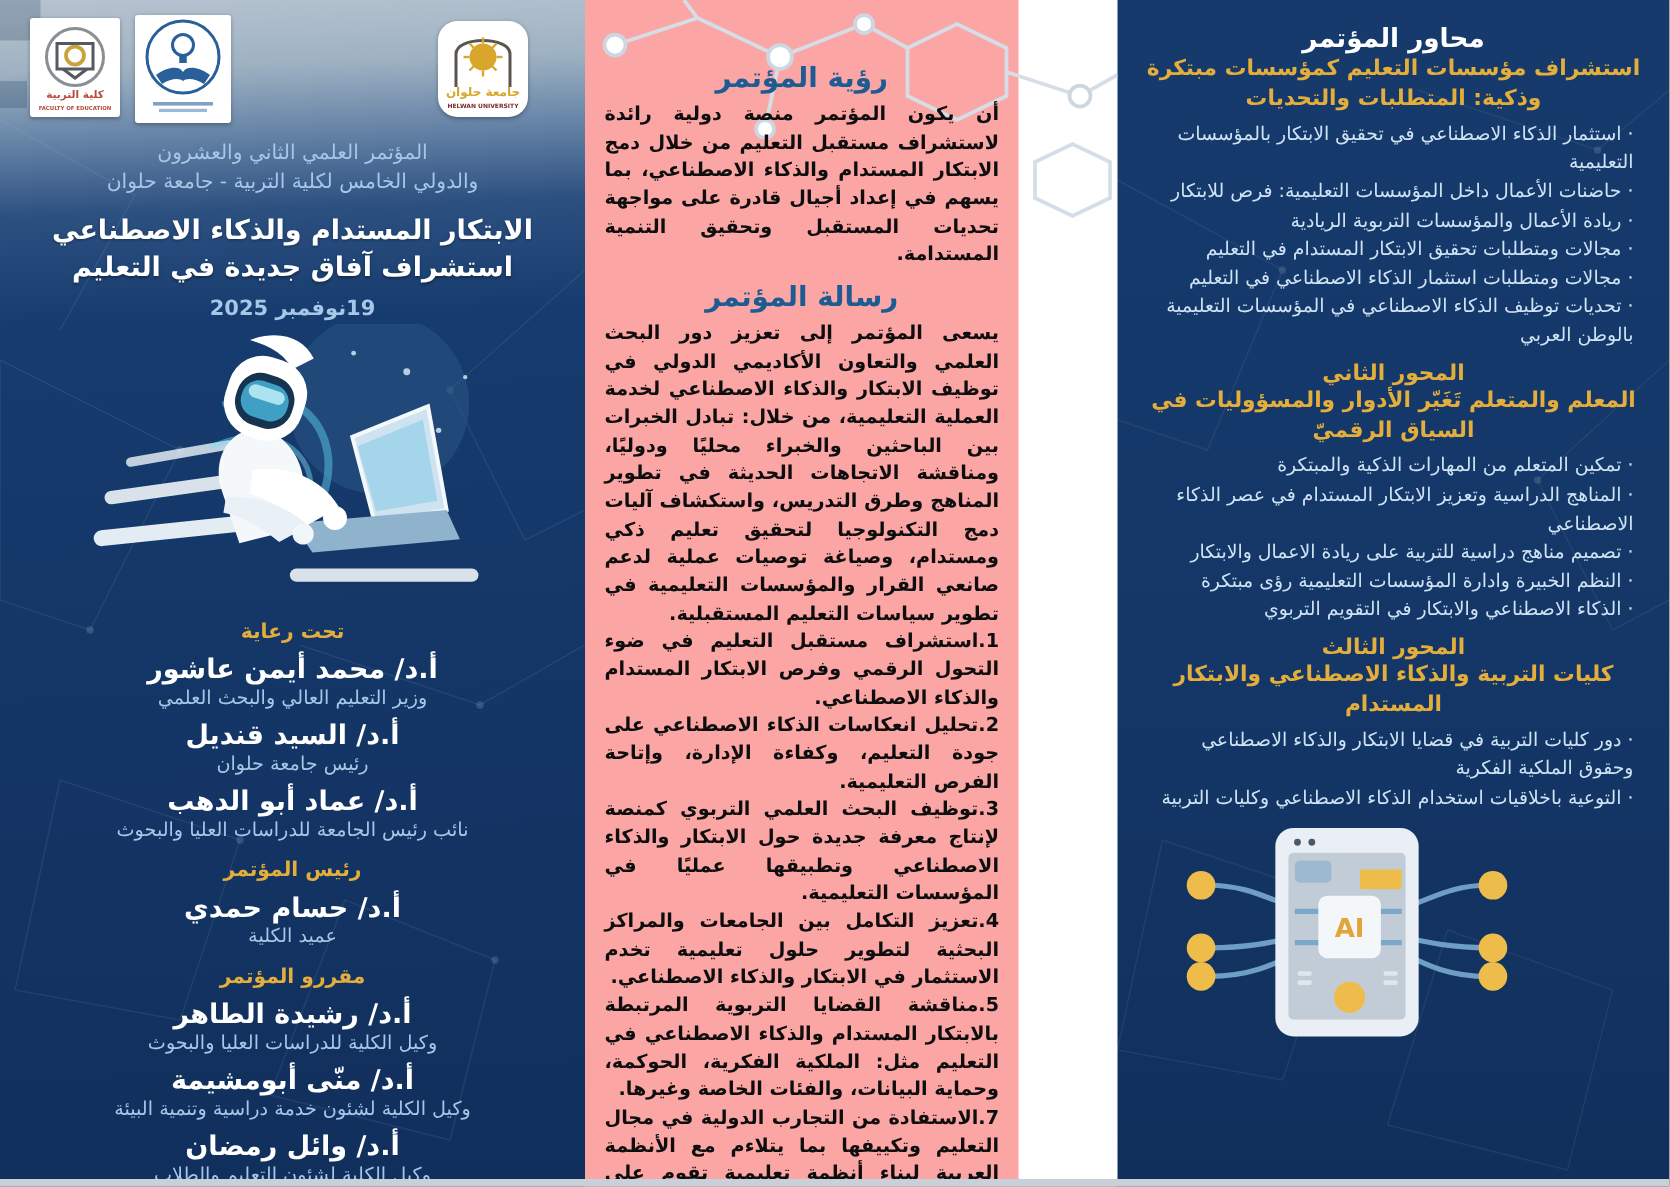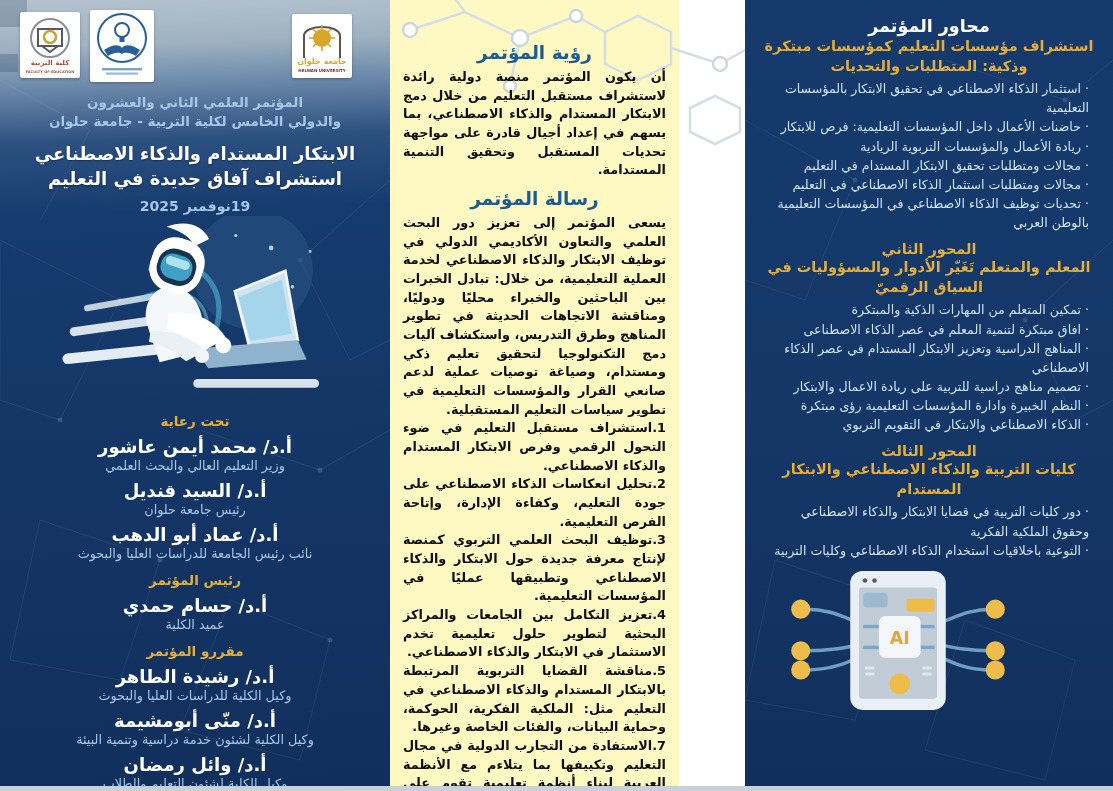--- a/index.html
+++ b/index.html
@@ -3,38 +3,38 @@
 <meta charset="utf-8">
 <style>
   * { margin:0; padding:0; box-sizing:border-box; }
   body { background:#444; font-family:"DejaVu Sans", sans-serif; }
   .poster{ position:relative; width:1113px; height:791px; overflow:hidden; background:#fff;
            font-family:"DejaVu Sans", sans-serif; margin:0 auto; }
 
   
   .col-left{ position:absolute; left:0; top:0; width:390px; height:100%;
     background:linear-gradient(178deg,#b6c3d0 0%,#9fb2c2 6%,#6d8aab 11%,#2c5080 18%,#163b6e 27%,#112f5c 100%); }
-  .col-mid{ position:absolute; left:390px; top:0; width:289px; height:100%; background:#fef9c3; }
+  .col-mid{ position:absolute; left:390px; top:0; width:289px; height:100%; background:#fca5a5; }
   .col-right{ position:absolute; left:745px; top:0; width:368px; height:100%;
     background:linear-gradient(180deg,#173a6d 0%,#143768 55%,#112f5b 100%); }
   .bottom-strip{ position:absolute; left:0; right:0; bottom:0; height:5px; background:#c8d1d9; z-index:60; }
 
   .net{ position:absolute; inset:0; width:100%; height:100%; pointer-events:none; }
 
   
   .left-inner{ position:relative; z-index:2; height:100%; display:flex; flex-direction:column;
                align-items:center; direction:rtl; text-align:center; }
   .logos{ position:relative; width:100%; height:86px; }
   .logo-card{ position:absolute; background:#fff; border-radius:2px; box-shadow:0 1px 3px rgba(0,0,0,.3);
               display:flex; align-items:center; justify-content:center; }
   .logo-faculty{ left:20px; top:12px; width:60px; height:66px; }
   .logo-conference{ left:90px; top:10px; width:64px; height:72px; }
-  .logo-helwan{ left:292px; top:14px; width:60px; height:64px; }
-
-  .series{ margin-top:12px; color:#a6c7e7; font-size:13.5px; font-weight:bold; line-height:1.45;text-align:center; }
+  .logo-helwan{ left:292px; top:14px; width:60px; height:64px;border-radius:13px; }
+
+  .series{ margin-top:12px; color:#a6c7e7; font-size:13.5px; font-weight:normal; line-height:1.45;text-align:center; }
   .main-title{ margin-top:9px; color:#ffffff; font-size:18px; font-weight:bold; line-height:1.4;
                text-shadow:0 1px 2px rgba(0,0,0,.35); }
   .date{ margin-top:7px; color:#a6c7e7; font-size:14px; font-weight:bold; }
   .robot-wrap{ margin-top:2px; height:188px; display:flex; align-items:center; justify-content:center; }
 
   .gold-head{ color:#e3ae3c; font-size:13.5px; font-weight:bold; margin-top:11px; }
   .p-name{ color:#ffffff; font-size:18px; font-weight:bold; margin-top:7px; }
   .p-role{ color:#a6c7e7; font-size:12.8px; margin-top:1px; }
 
   
@@ -278,21 +278,20 @@
         <div>ريادة الأعمال والمؤسسات التربوية الريادية</div>
         <div>مجالات ومتطلبات تحقيق الابتكار المستدام في التعليم</div>
         <div>مجالات ومتطلبات استثمار الذكاء الاصطناعي في التعليم</div>
         <div>تحديات توظيف الذكاء الاصطناعي في المؤسسات التعليمية بالوطن العربي</div>
       </div>
 
       <div class="axis-label">المحور الثاني</div>
       <div class="axis-title">المعلم والمتعلم تَغَيّر الأدوار والمسؤوليات في السياق الرقميّ</div>
       <div class="axis-items">
         <div>تمكين المتعلم من المهارات الذكية والمبتكرة</div>
-        <div>افاق مبتكرة لتنمية المعلم في عصر الذكاء الاصطناعى</div>
         <div>المناهج الدراسية وتعزيز الابتكار المستدام في عصر الذكاء الاصطناعي</div>
         <div>تصميم مناهج دراسية للتربية على ريادة الاعمال والابتكار</div>
         <div>النظم الخبيرة وادارة المؤسسات التعليمية رؤى مبتكرة</div>
         <div>الذكاء الاصطناعي والابتكار في التقويم التربوي</div>
       </div>
 
       <div class="axis-label">المحور الثالث</div>
       <div class="axis-title">كليات التربية والذكاء الاصطناعي والابتكار المستدام</div>
       <div class="axis-items">
         <div>دور كليات التربية في قضايا الابتكار والذكاء الاصطناعي وحقوق الملكية الفكرية</div>

